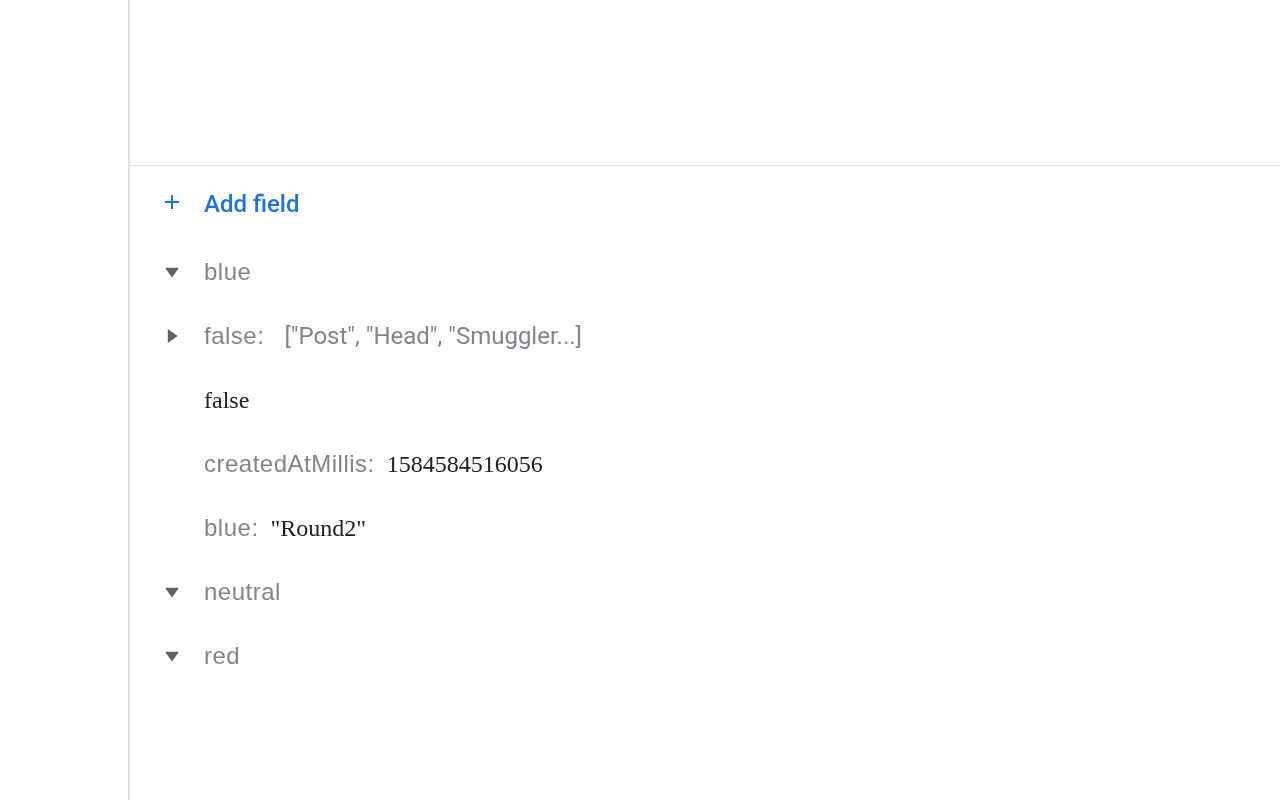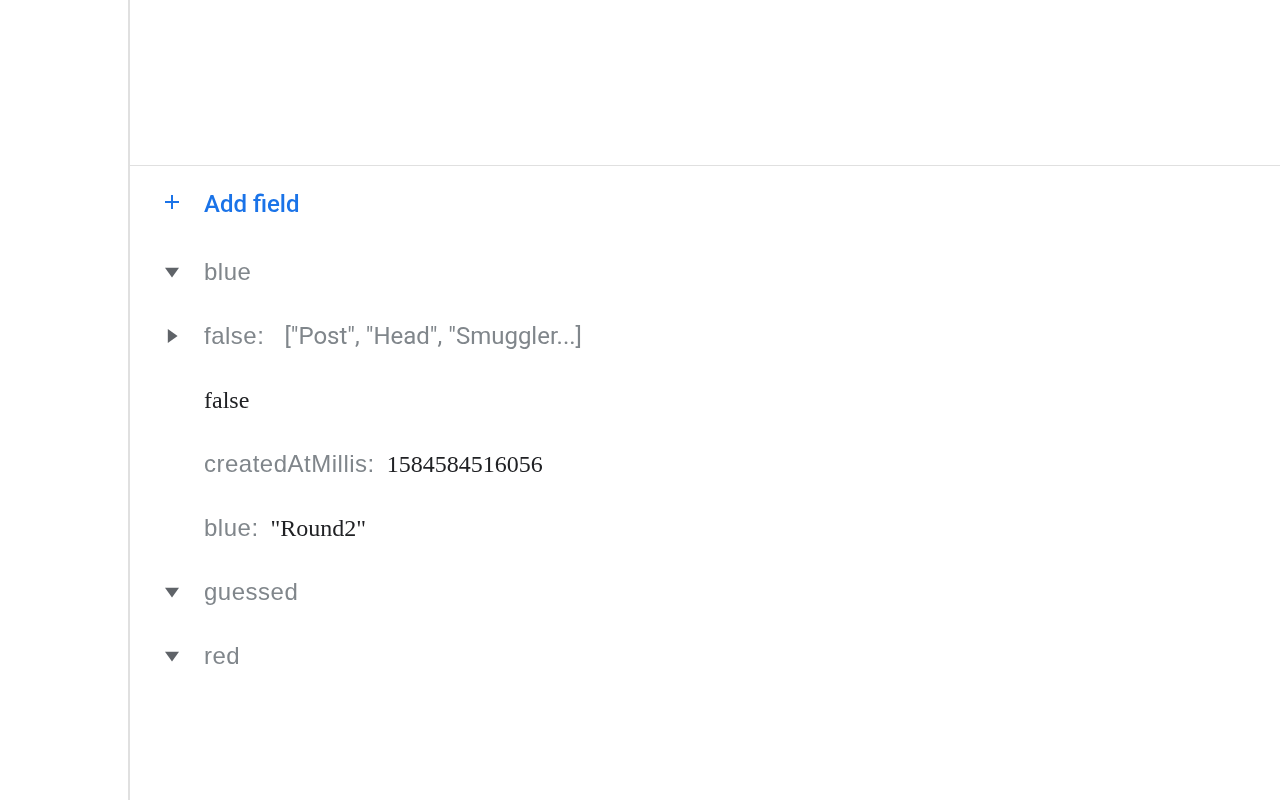--- a/index.html
+++ b/index.html
@@ -162,21 +162,21 @@
       <span class="field-key with-colon">blue</span>
       <span class="field-value-text">"Round2"</span>
     </div>
 
     <div class="field-row">
       <span class="expander">
         <svg width="14" height="14" viewBox="0 0 10 10">
             <path d="M0 2 L10 2 L5 9 Z"></path>
           </svg>
       </span>
-      <span class="field-key">guessed</span>
+      <span class="field-key">neutral</span>
     </div>
 
     <div class="field-row">
       <span class="expander">
         <svg width="14" height="14" viewBox="0 0 10 10">
             <path d="M0 2 L10 2 L5 9 Z"></path>
           </svg>
       </span>
       <span class="field-key">red</span>
     </div>

